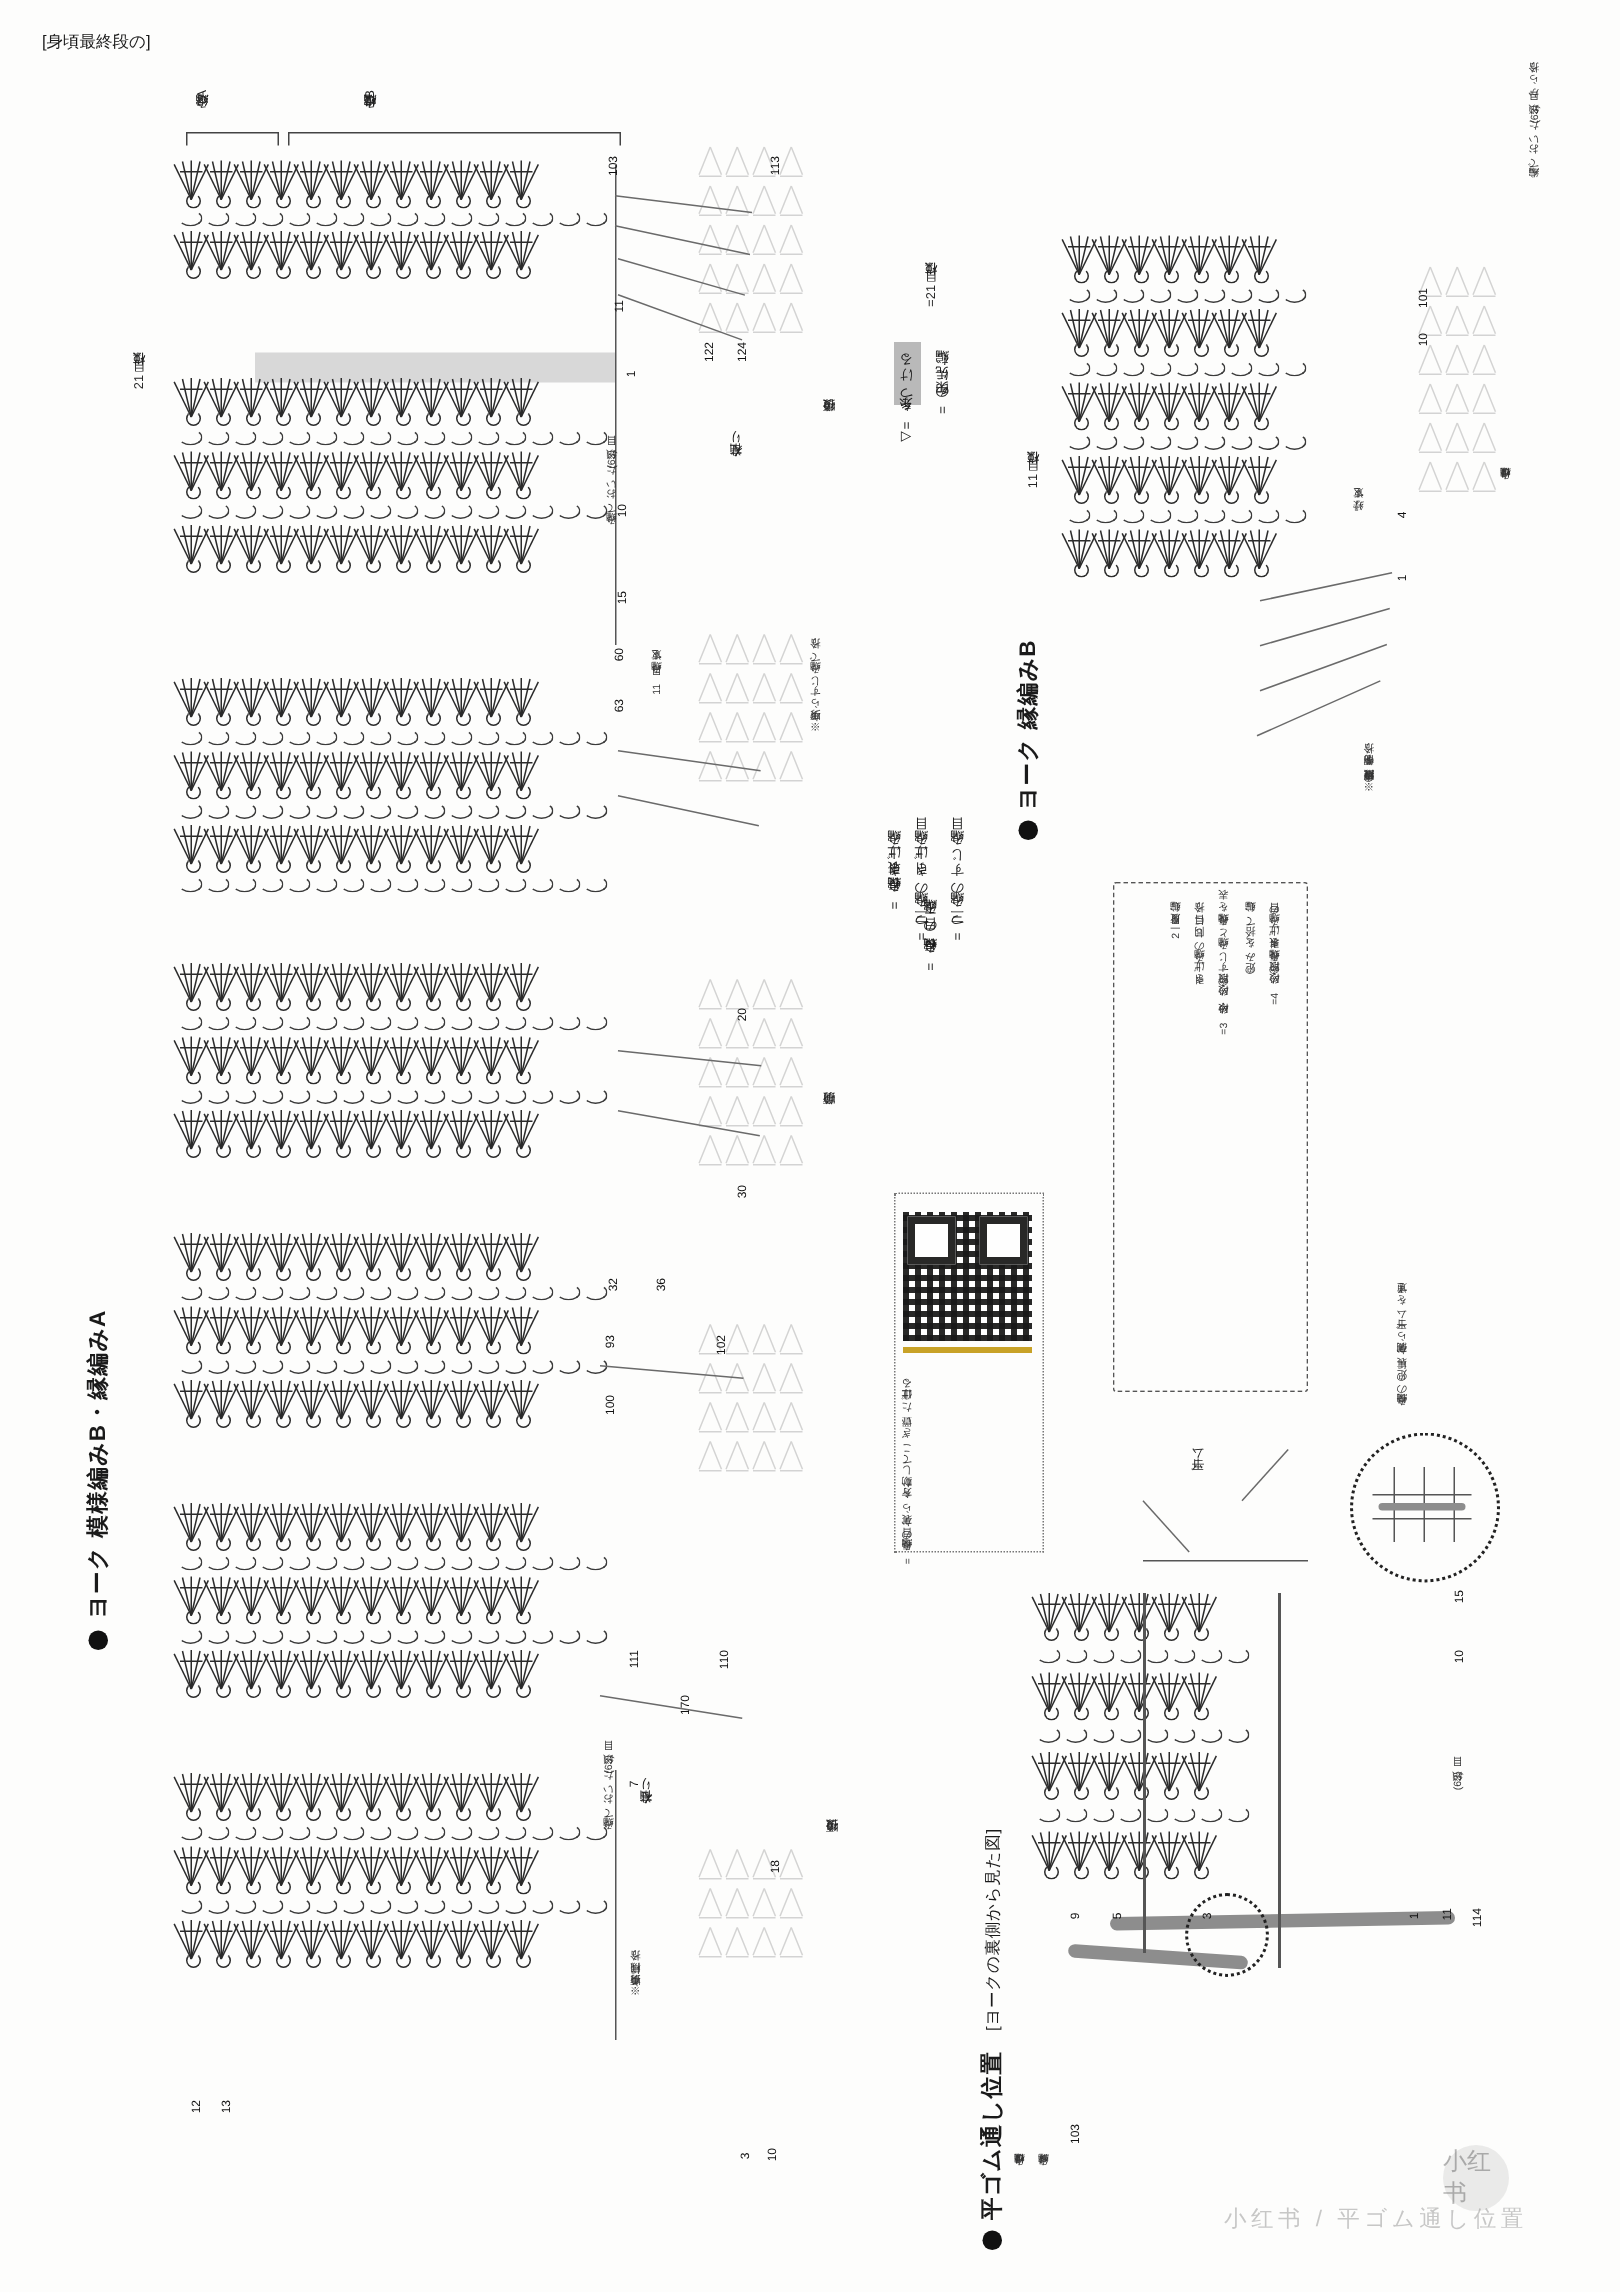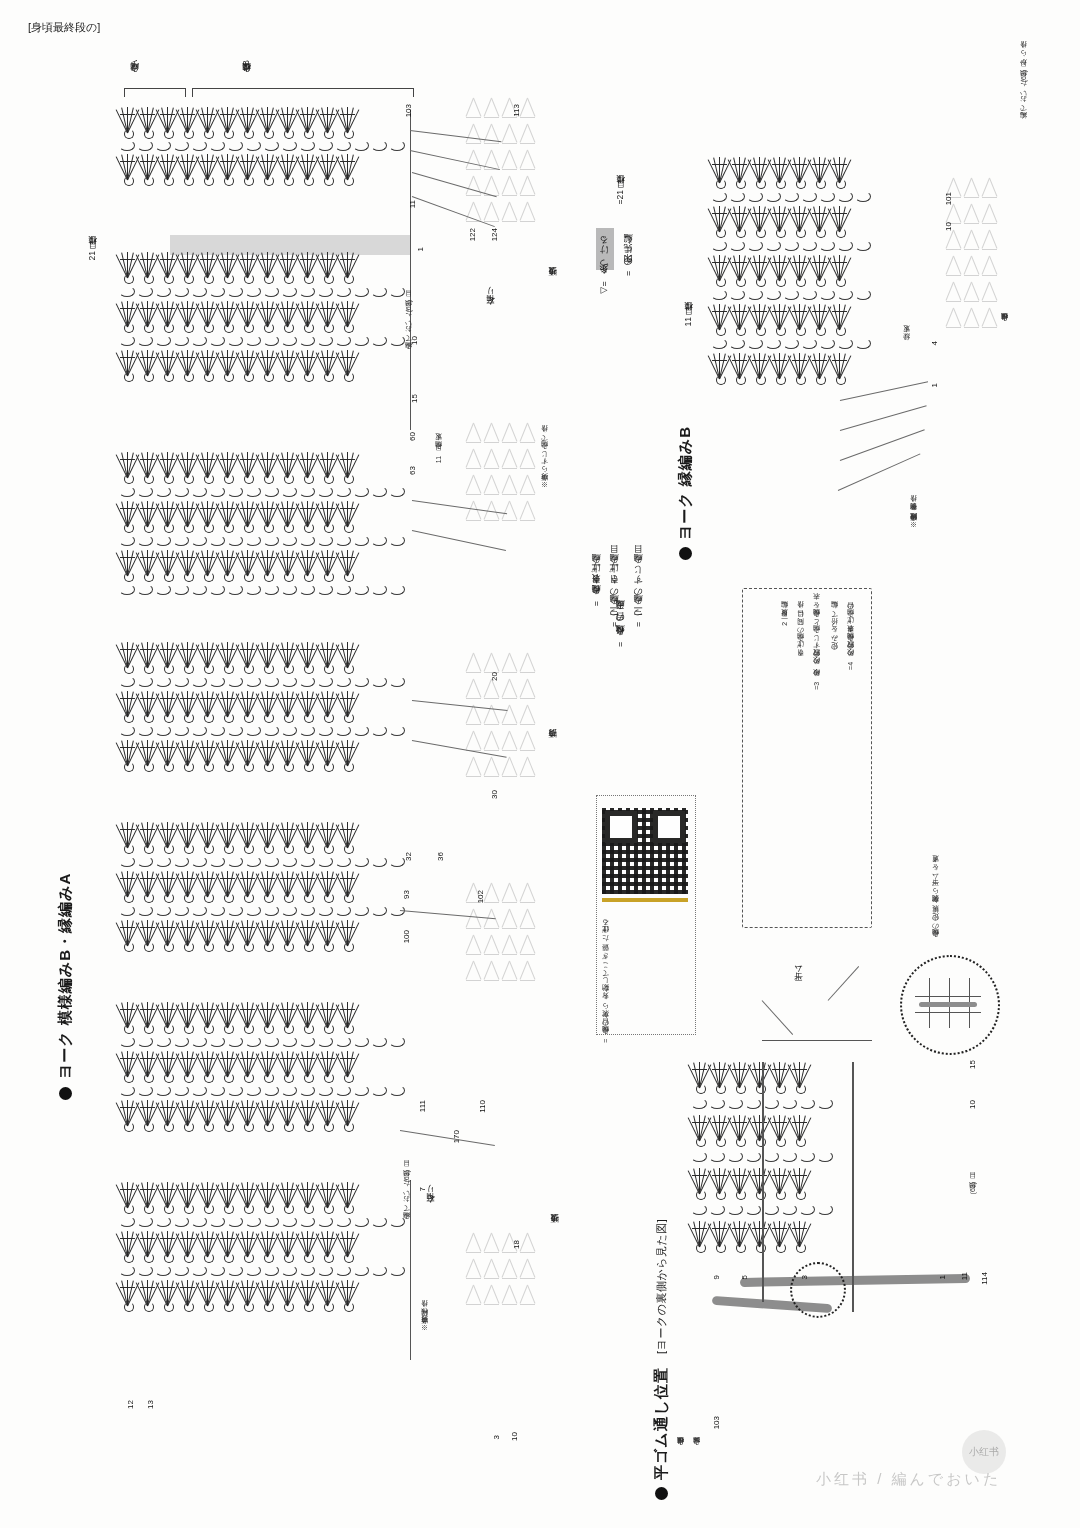--- a/index.html
+++ b/index.html
@@ -180,21 +180,21 @@
     font-size: 22px;
     color: rgba(120,120,120,0.30);
     letter-spacing: 4px;
   }
   .wm-circle {
     position: absolute;
     width: 44px; height: 44px;
     border-radius: 50%;
     background: rgba(150,150,150,0.18);
     color: rgba(90,90,90,0.45);
-    font-size: 10px;
+    font-size: 16px;
     display: flex; align-items: center; justify-content: center;
   }
 
   .leader {
     position: absolute;
     height: 0;
     border-top: 1px solid #6a6a6a;
     transform-origin: left center;
   }
   .vline {
@@ -4137,17 +4137,17 @@
   </div>
   <div class="abs" style="left:930px; top:860px;">
     <span class="vt-up tiny" style="line-height:1.6;">長編みの足の裏に
 裏側から平ゴムを通す</span>
   </div>
 
   <div class="wm-circle" style="left:962px; top:1430px;">
     <span>小红书</span>
   </div>
   <div class="abs" style="left:816px; top:1470px; font-size:15px; color:rgba(110,110,110,0.38); letter-spacing:3px;">
-    <span>小红书 / 編んでおいた</span>
+    <span>小红书 / 平ゴム通し位置</span>
   </div>
   <div class="wm" style="left:852px; top:1484px;"></div>
 
 </div>
 
 </body></html>

